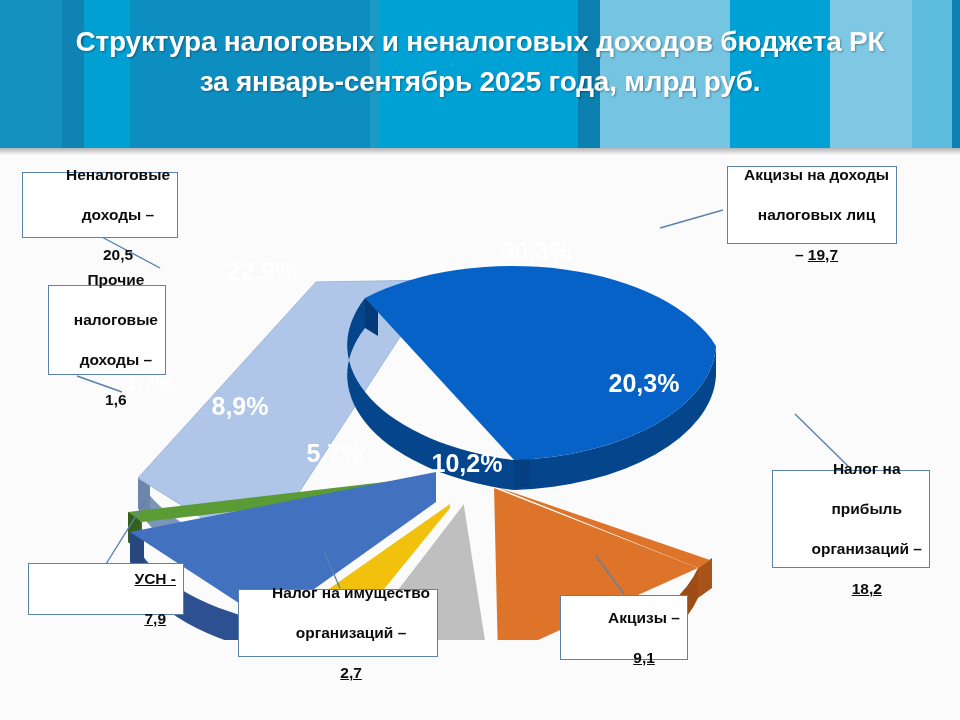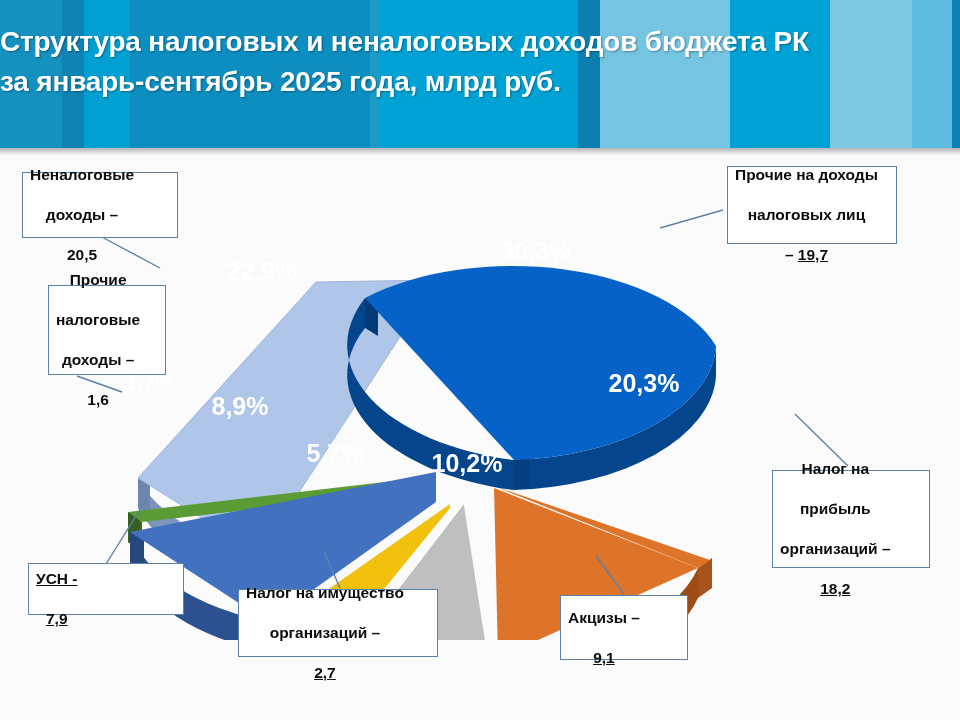--- a/index.html
+++ b/index.html
@@ -29,21 +29,21 @@
   #header-shadow {
     position: absolute;
     left: 0; top: 148px;
     width: 960px; height: 7px;
     background: linear-gradient(to bottom, rgba(120,120,125,0.55), rgba(190,190,195,0.05));
   }
   #header-title {
     position: absolute;
     left: 0; top: 22px;
     width: 960px;
-    text-align: left;
+    text-align: center;
     color: #ffffff;
     font-size: 28px;
     font-weight: bold;
     line-height: 40px;
     letter-spacing: -0.2px;
     text-shadow: 1px 1px 2px rgba(0,0,0,0.35);
     white-space: pre-line;
   }
 
   
@@ -70,21 +70,21 @@
     background: #ffffff;
     border: 1.5px solid #5b82ab;
     box-sizing: border-box;
     color: #0d0d0d;
     font-size: 15.5px;
     font-weight: bold;
     line-height: 20px;
     text-align: center;
     display: flex;
     align-items: center;
-    justify-content: flex-start;
+    justify-content: flex-end;
     padding: 5px 7px;
     white-space: pre-line;
   }
   .callout .u { text-decoration: underline; }
 
   
   #leaders {
     position: absolute;
     left: 0; top: 0;
     width: 960px; height: 720px;
@@ -186,21 +186,21 @@
     <path class="leader" d="M 848 466 L 795 414"></path>
     <path class="leader" d="M 624 594 L 596 556"></path>
     <path class="leader" d="M 340 588 L 324 552"></path>
     <path class="leader" d="M 106 564 L 146 500"></path>
     <path class="leader" d="M 77 376 L 122 392"></path>
     <path class="leader" d="M 100 236 L 160 268"></path>
   </svg>
 
   <div class="callout" style="left:727px; top:166px; width:170px; height:78px;">
     <div>
-      <span>Прочие на доходы</span><br>
+      <span>Акцизы на доходы</span><br>
       <span>налоговых лиц</span><br>
       <span>– </span><span class="u">19,7</span>
     </div>
   </div>
 
   <div class="callout" style="left:772px; top:470px; width:158px; height:98px;">
     <div>
       <span>Налог на</span><br>
       <span>прибыль</span><br>
       <span>организаций –</span><br>

